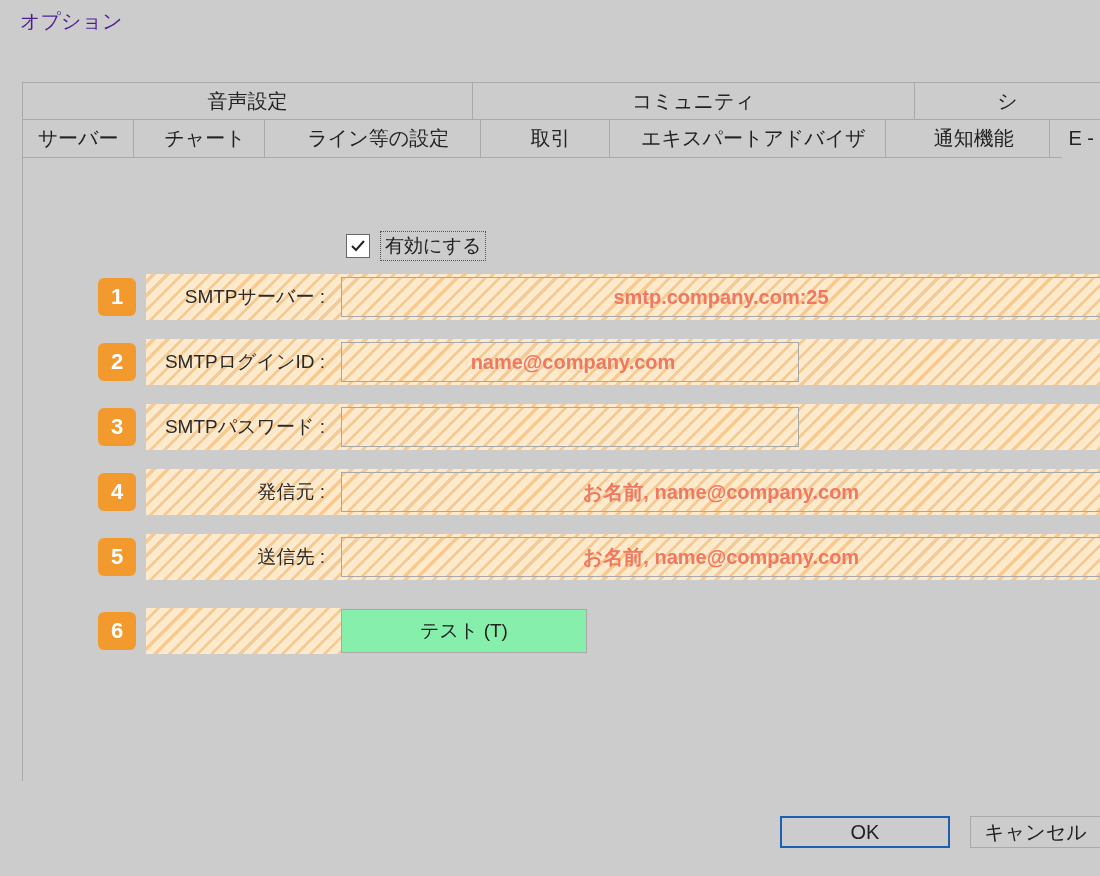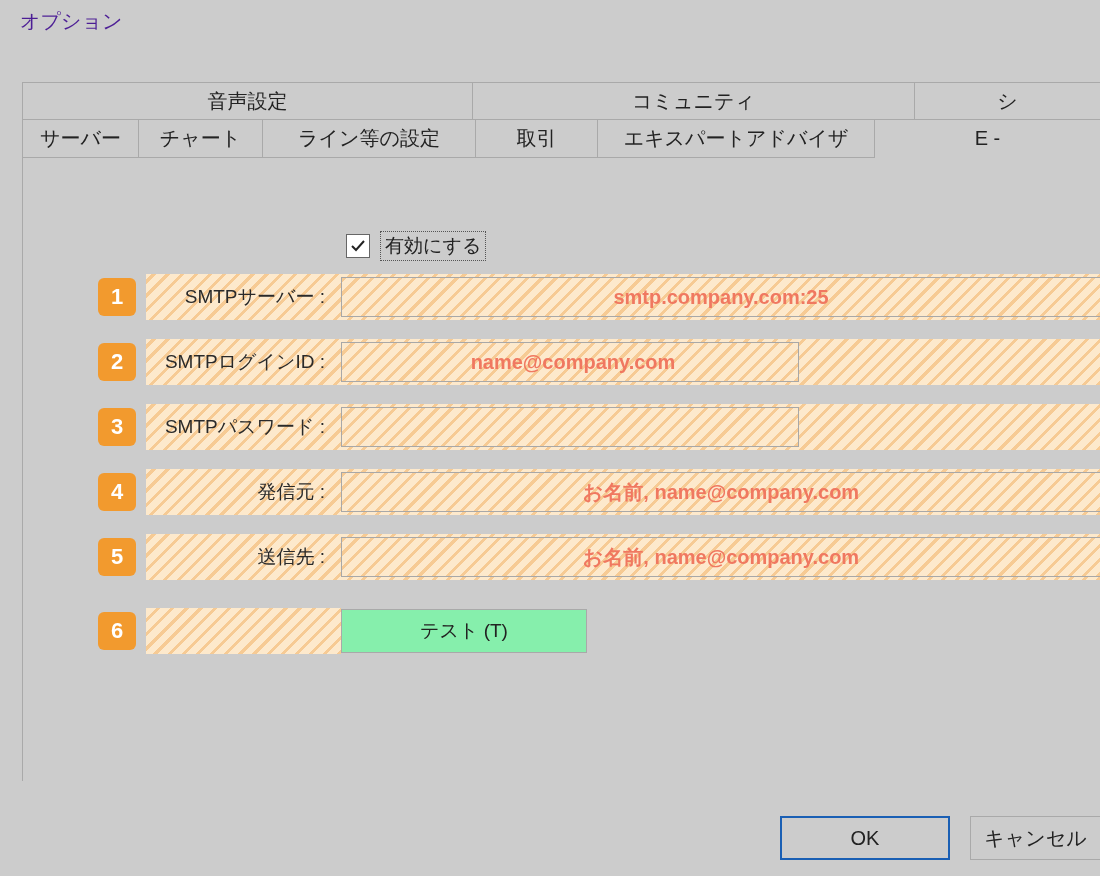--- a/index.html
+++ b/index.html
@@ -31,21 +31,21 @@
     border-top: 1px solid #a9a9a9;
     border-left: 1px solid #a9a9a9;
     background: #cccccc;
   }
   .tabs-row {
     display: flex;
     height: 37px;
     border-bottom: 1px solid #a9a9a9;
     text-align: right;
   }
-  .tabs-row.row2 { height: 37px; border-bottom: none; }
+  .tabs-row.row2 { height: 37px; border-bottom: none; gap: 12px; }
   .tab {
     display: flex;
     align-items: center;
     justify-content: center;
     border-right: 1px solid #a9a9a9;
     font-size: 20px;
     color: #222;
     padding: 0 6px;
     white-space: nowrap;
   }
@@ -169,21 +169,21 @@
   .button-bar {
     position: absolute;
     right: 0; bottom: 12px; left: 0;
     height: 48px;
     display: flex;
     justify-content: flex-end;
     gap: 20px;
     padding-right: 0px;
   }
   .dlg-btn {
-    height: 44px;
+    height: 32px;
     border: 1px solid #a9a9a9;
     background: #cccccc;
     display: flex; align-items: center; justify-content: center;
     font-size: 20px;
     color: #222;
   }
   .dlg-btn.ok {
     width: 170px;
     border: 2px solid #1a5fb4;
   }
@@ -203,20 +203,21 @@
       <div class="tab" style="width:450px">音声設定</div>
       <div class="tab" style="width:442px">コミュニティ</div>
       <div class="tab" style="flex:1;border-right:none">シ</div>
     </div>
     <div class="tabs-row row2">
       <div class="tab" style="width:116px">サーバー</div>
       <div class="tab" style="width:124px">チャート</div>
       <div class="tab" style="width:213px">ライン等の設定</div>
       <div class="tab" style="width:122px">取引</div>
       <div class="tab" style="width:277px">エキスパートアドバイザ</div>
+      <div class="tab" style="width:159px">通知機能</div>
       <div class="tab active" style="flex:1;border-right:none">E -</div>
     </div>
 
     <div class="tab-content-border">
 
       <div class="enable-row">
         <div class="checkbox">
           <svg viewBox="0 0 16 16">
             <path d="M2 8 L6 12 L14 3" stroke="#222" stroke-width="2" fill="none"></path>
           </svg>

